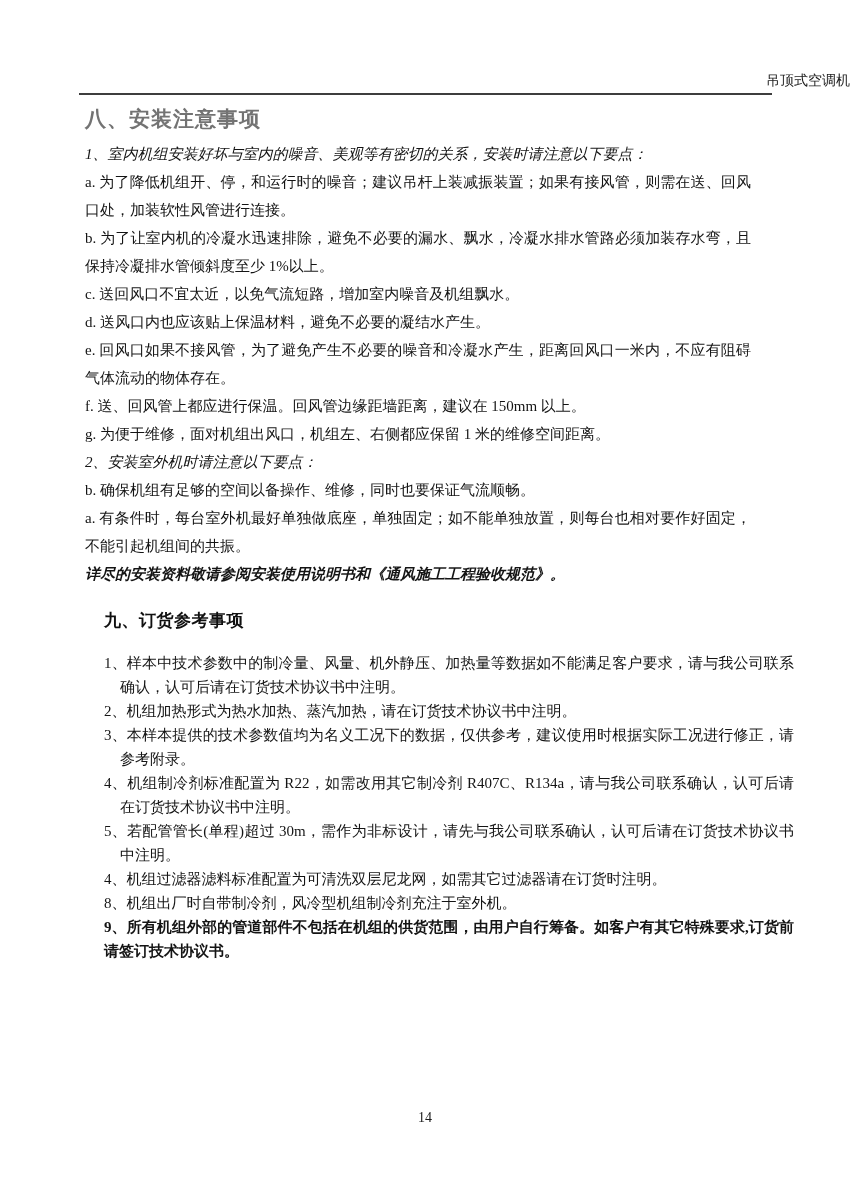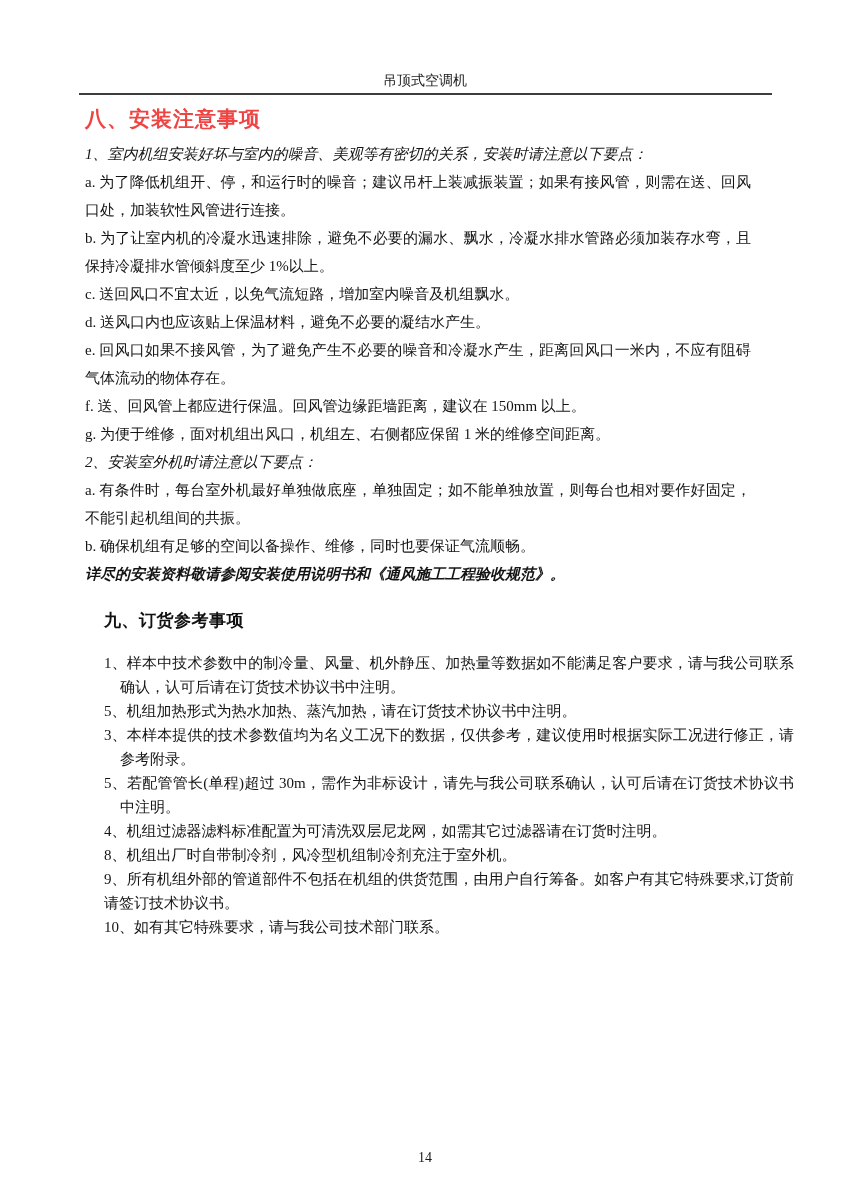--- a/index.html
+++ b/index.html
@@ -11,41 +11,41 @@
     position: relative;
     width: 850px;
     height: 1202px;
     background: #ffffff;
     color: #141414;
     font-family: "Liberation Serif", "DejaVu Serif", serif;
     overflow: hidden;
   }
   .doc-header {
     padding-top: 72px;
-    text-align: center;
+    text-align: right;
     font-size: 14px;
     line-height: 18px;
     color: #1a1a1a;
   }
   .header-rule {
     margin: 3px 78px 0 79px;
     border-bottom: 2px solid #3d3d3d;
     height: 0;
   }
   .content {
     padding-left: 85px;
   }
   .h-sec8 {
     font-family: "Liberation Sans", "DejaVu Sans", sans-serif;
     font-size: 21px;
     font-weight: bold;
     line-height: 26px;
     margin: 11px 0 8px 0;
     letter-spacing: 1px;
-    color: #ef4444;
+    color: #737373;
   }
   .sec8 {
     width: 666px;
   }
   .sec8 p {
     margin: 0;
     font-size: 15px;
     line-height: 28px;
     text-align: justify;
     text-justify: inter-ideograph;
@@ -75,26 +75,27 @@
     font-size: 15px;
     line-height: 24px;
     text-align: justify;
     text-justify: inter-ideograph;
     padding-left: 16px;
     text-indent: -16px;
   }
   .sec9 p.no-hang {
     padding-left: 0;
     text-indent: 0;
+    font-weight: bold;
   }
   .doc-footer {
     position: absolute;
     left: 0;
     right: 0;
-    top: 1150px;
+    top: 1110px;
     text-align: center;
     font-size: 14px;
     color: #1a1a1a;
   }
 </style>
 </head>
 <body>
 
 <div class="page">
 
@@ -113,37 +114,37 @@
       <p>a. 为了降低机组开、停，和运行时的噪音；建议吊杆上装减振装置；如果有接风管，则需在送、回风口处，加装软性风管进行连接。</p>
       <p>b. 为了让室内机的冷凝水迅速排除，避免不必要的漏水、飘水，冷凝水排水管路必须加装存水弯，且保持冷凝排水管倾斜度至少 1%以上。</p>
       <p>c. 送回风口不宜太近，以免气流短路，增加室内噪音及机组飘水。</p>
       <p>d. 送风口内也应该贴上保温材料，避免不必要的凝结水产生。</p>
       <p>e. 回风口如果不接风管，为了避免产生不必要的噪音和冷凝水产生，距离回风口一米内，不应有阻碍气体流动的物体存在。</p>
       <p>f. 送、回风管上都应进行保温。回风管边缘距墙距离，建议在 150mm 以上。</p>
       <p>g. 为便于维修，面对机组出风口，机组左、右侧都应保留 1 米的维修空间距离。</p>
 
       <p class="lead">2、安装室外机时请注意以下要点：</p>
 
+      <p>b. 确保机组有足够的空间以备操作、维修，同时也要保证气流顺畅。</p>
       <p>a. 有条件时，每台室外机最好单独做底座，单独固定；如不能单独放置，则每台也相对要作好固定，不能引起机组间的共振。</p>
-      <p>b. 确保机组有足够的空间以备操作、维修，同时也要保证气流顺畅。</p>
 
       <p class="note">详尽的安装资料敬请参阅安装使用说明书和《通风施工工程验收规范》。</p>
     </div>
 
     <div class="sec9">
       <h2 class="h-sec9">九、订货参考事项</h2>
 
       <p>1、样本中技术参数中的制冷量、风量、机外静压、加热量等数据如不能满足客户要求，请与我公司联系确认，认可后请在订货技术协议书中注明。</p>
-      <p>5、机组加热形式为热水加热、蒸汽加热，请在订货技术协议书中注明。</p>
+      <p>2、机组加热形式为热水加热、蒸汽加热，请在订货技术协议书中注明。</p>
       <p>3、本样本提供的技术参数值均为名义工况下的数据，仅供参考，建议使用时根据实际工况进行修正，请参考附录。</p>
+      <p>4、机组制冷剂标准配置为 R22，如需改用其它制冷剂 R407C、R134a，请与我公司联系确认，认可后请在订货技术协议书中注明。</p>
       <p>5、若配管管长(单程)超过 30m，需作为非标设计，请先与我公司联系确认，认可后请在订货技术协议书中注明。</p>
       <p>4、机组过滤器滤料标准配置为可清洗双层尼龙网，如需其它过滤器请在订货时注明。</p>
       <p>8、机组出厂时自带制冷剂，风冷型机组制冷剂充注于室外机。</p>
       <p class="no-hang">9、所有机组外部的管道部件不包括在机组的供货范围，由用户自行筹备。如客户有其它特殊要求,订货前请签订技术协议书。</p>
-      <p class="no-hang">10、如有其它特殊要求，请与我公司技术部门联系。</p>
     </div>
 
   </div>
 
   <div class="doc-footer">
     <span>14</span>
   </div>
 
 </div>
 

